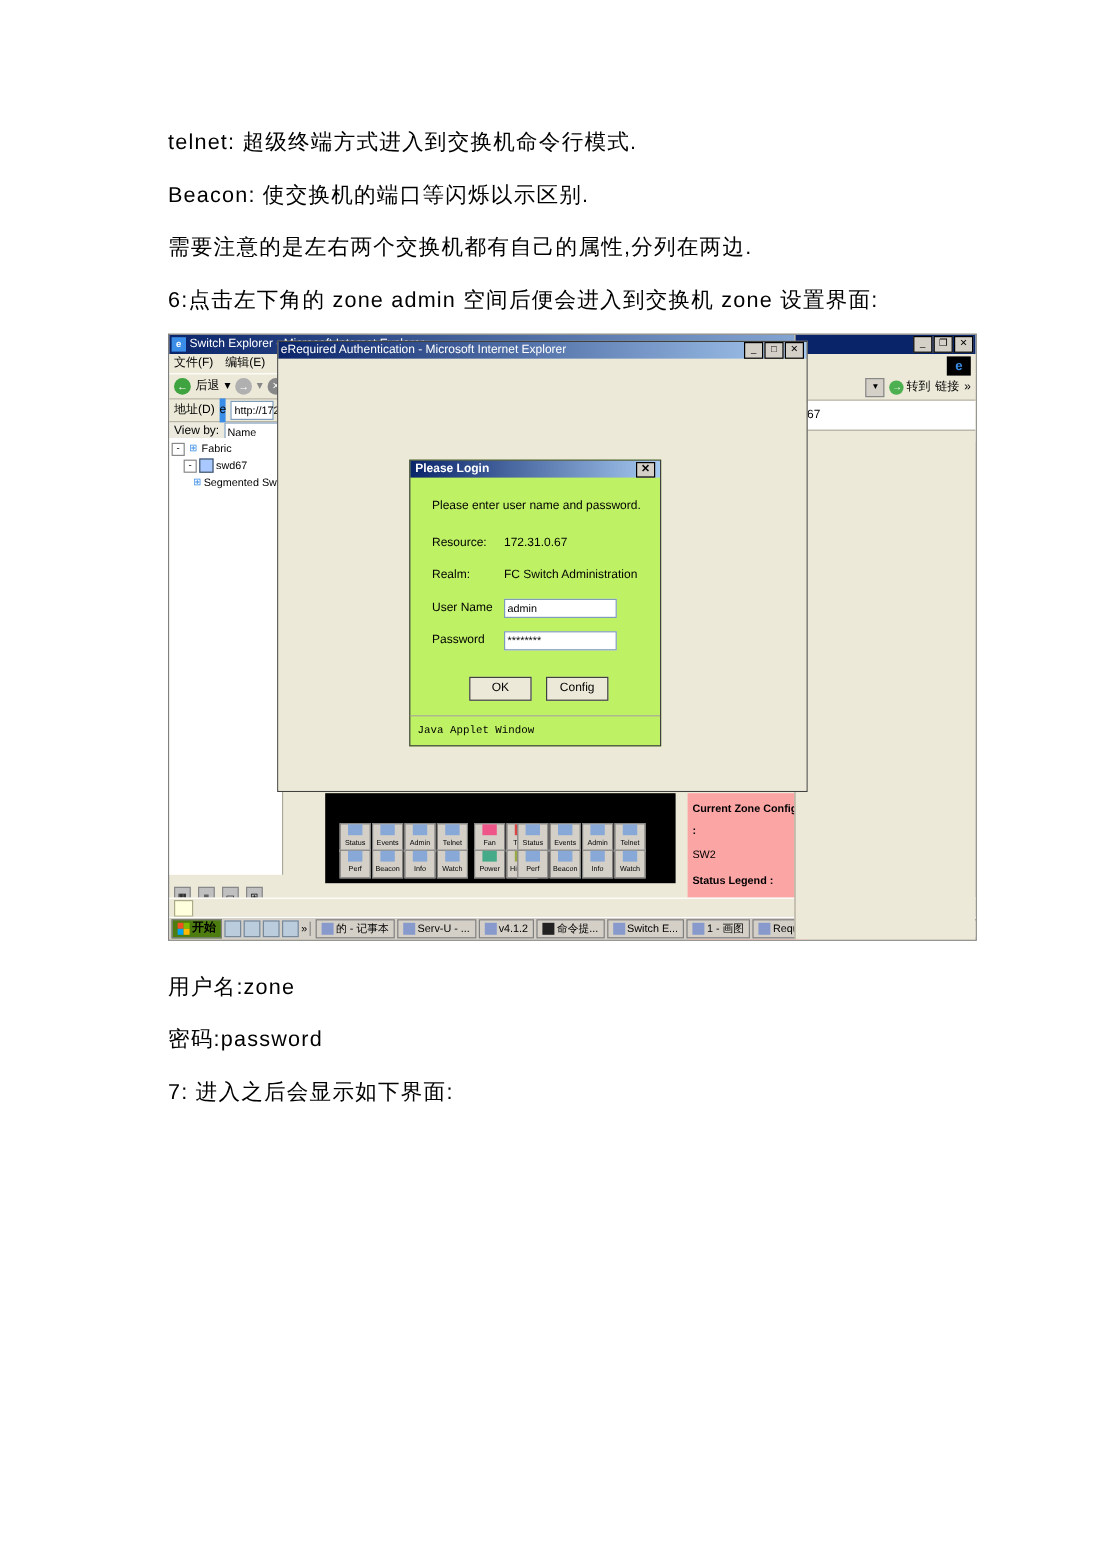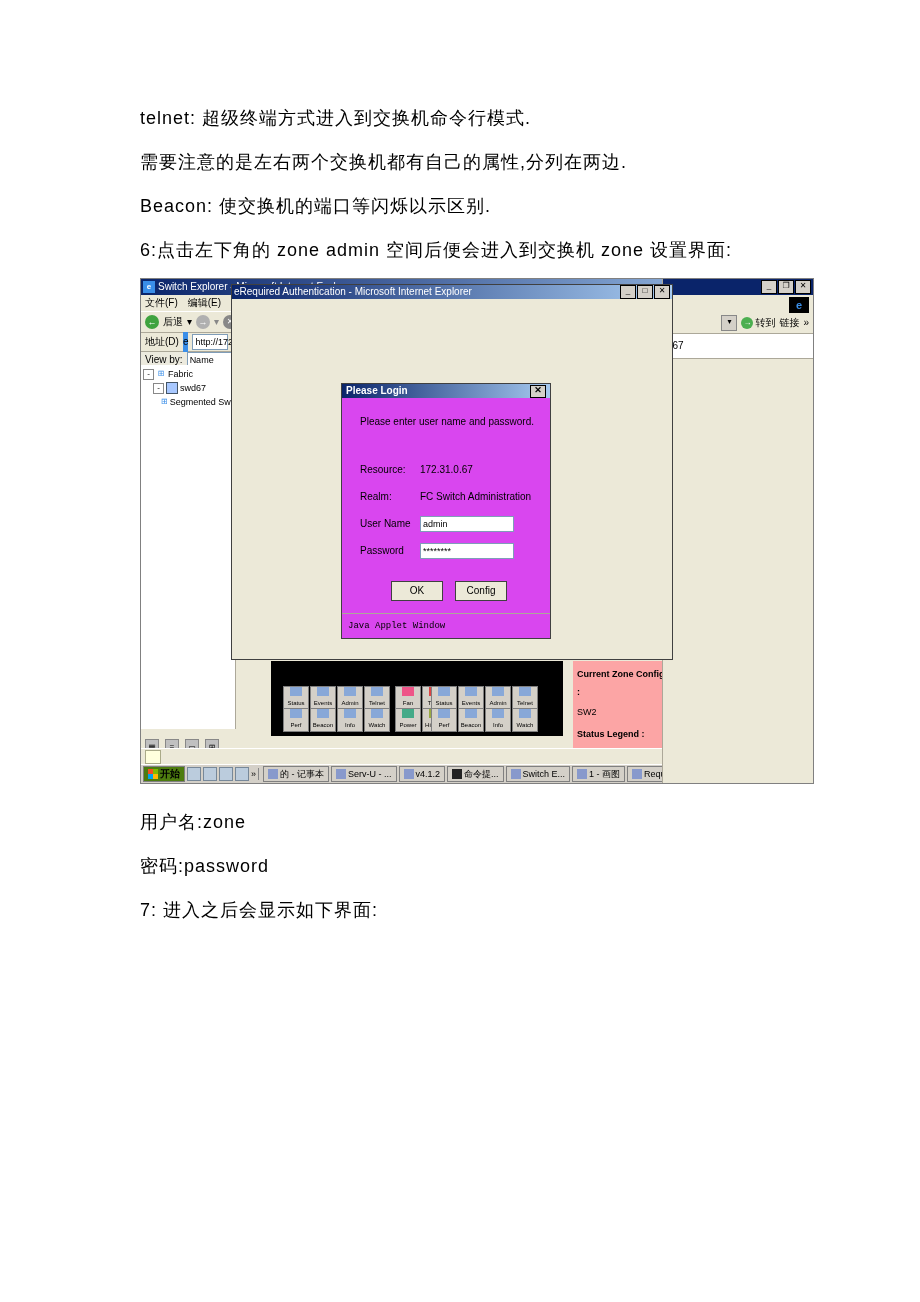--- a/index.html
+++ b/index.html
@@ -215,21 +215,21 @@
     font-size: 8px;
     line-height: 7px;
     text-align: center;
   }
   
   .login-dialog {
     position: absolute;
     left: 200px;
     top: 104px;
     width: 208px;
-    background: #d946ef;
+    background: #bef264;
     border: 1px solid #404040;
     z-index: 5;
     font-size: 10px;
   }
   .login-title {
     height: 14px;
     background: linear-gradient(to right, #0a246a, #a6caf0);
     color: #fff;
     font-weight: bold;
     display: flex;
@@ -244,21 +244,21 @@
     border: 1px solid #000;
     color: #000;
     font-size: 9px;
     line-height: 9px;
     text-align: center;
   }
   .login-body {
     padding: 14px 12px 6px 18px;
   }
   .login-body .msg {
-    margin-bottom: 28px;
+    margin-bottom: 11px;
     font-size: 10px;
   }
   .login-row {
     display: flex;
     align-items: center;
     margin-bottom: 7px;
     font-size: 10px;
   }
   .login-row .lbl {
     width: 60px;
@@ -552,22 +552,22 @@
     color: #3a8ee8;
     font-weight: bold;
     font-size: 11px;
   }
 </style>
 </head>
 <body>
 
 <div class="doc-content">
   <p>telnet: 超级终端方式进入到交换机命令行模式.</p>
+  <p>Beacon: 使交换机的端口等闪烁以示区别.</p>
   <p>需要注意的是左右两个交换机都有自己的属性,分列在两边.</p>
-  <p>Beacon: 使交换机的端口等闪烁以示区别.</p>
   <p>6:点击左下角的 zone admin 空间后便会进入到交换机 zone 设置界面:</p>
 
   <div class="screenshot-container">
 
     <div class="outer-titlebar">
       <span class="title-icon">e</span>
       <span class="title-text">Switch Explorer - Microsoft Internet Explorer</span>
     </div>
 
     <div class="menubar">

